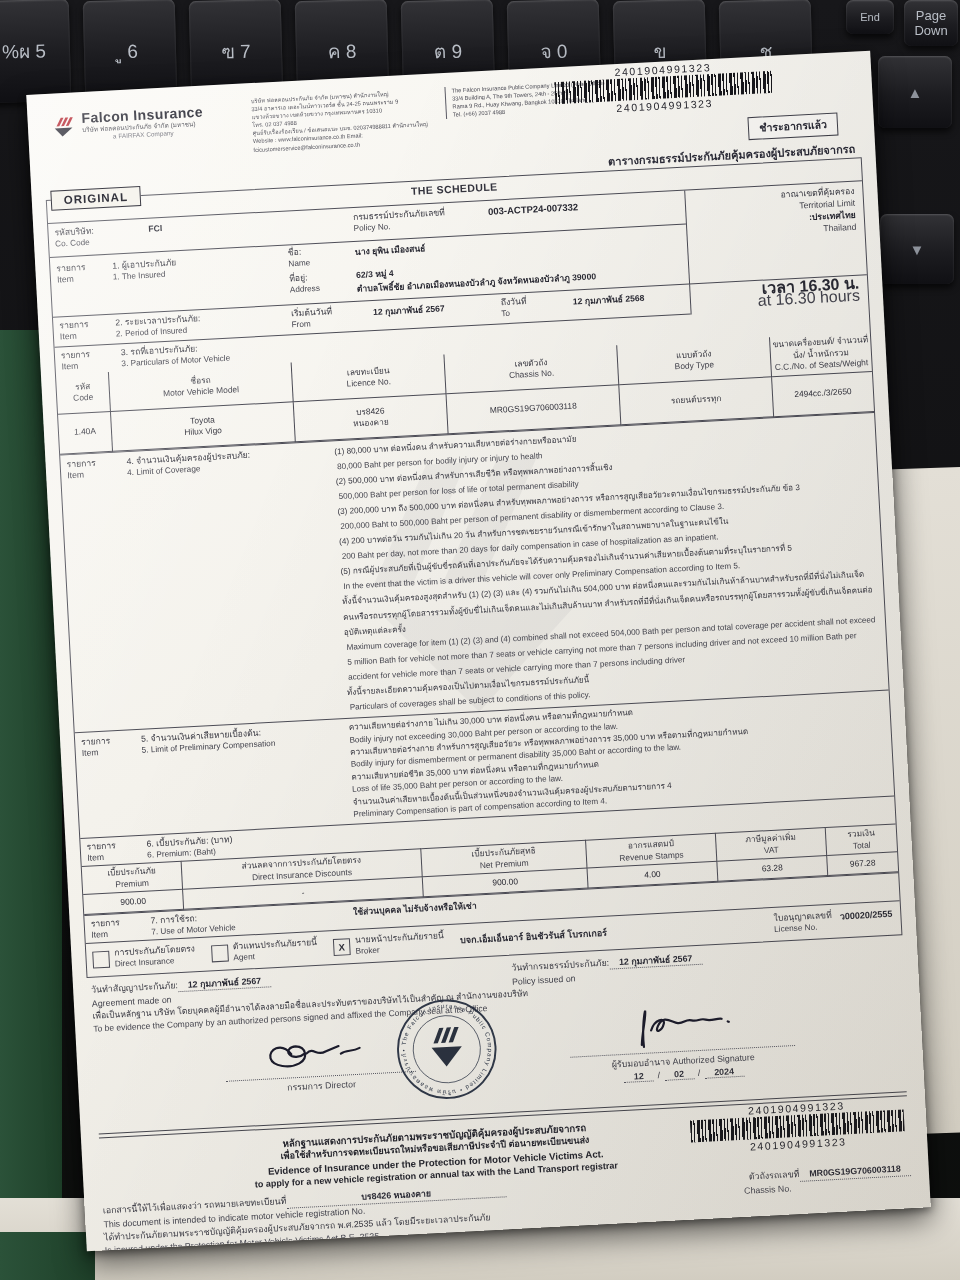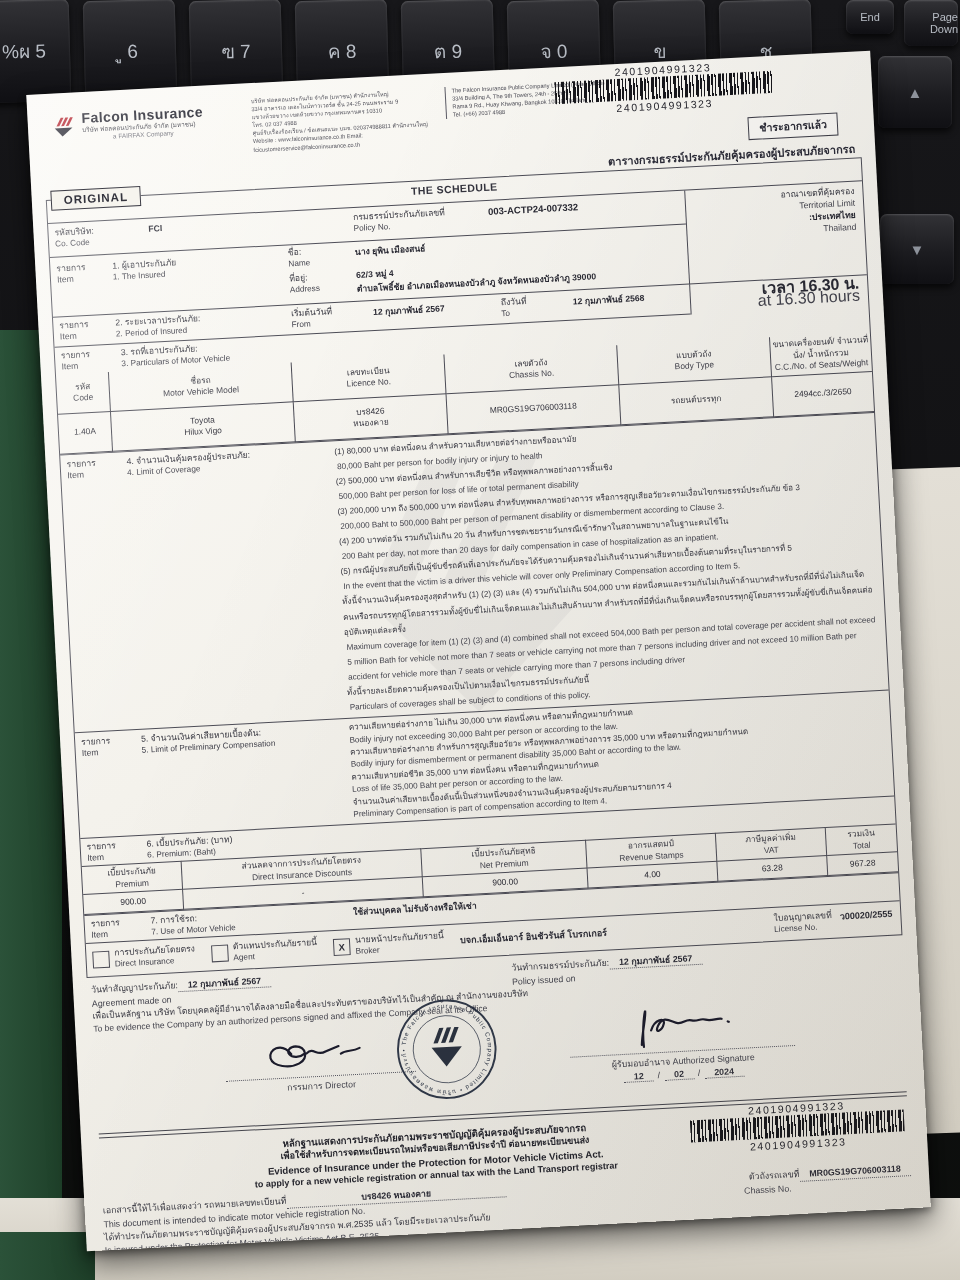--- a/index.html
+++ b/index.html
@@ -116,21 +116,21 @@
       </div>
     <div class="keycap krow" style="left:614px">
         <span>ข</span>
       </div>
     <div class="keycap krow" style="left:720px">
         <span>ช</span>
       </div>
     <div class="keycap" style="right:66px;top:0;width:48px;height:34px;font-size:11px">
         <span>End</span>
       </div>
-    <div class="keycap" style="right:2px;top:0;width:54px;height:46px;font-size:11px;text-align:right">
+    <div class="keycap" style="right:2px;top:0;width:54px;height:46px;font-size:13px;text-align:center">
         <span>Page Down</span>
       </div>
     <div class="keycap" style="right:8px;top:56px;width:74px;height:72px;font-size:15px;color:#8d929b">
         <span>▲</span>
       </div>
     <div class="keycap" style="right:6px;top:214px;width:74px;height:70px;font-size:15px;color:#8d929b">
         <span>▼</span>
       </div>
   </div>
 

